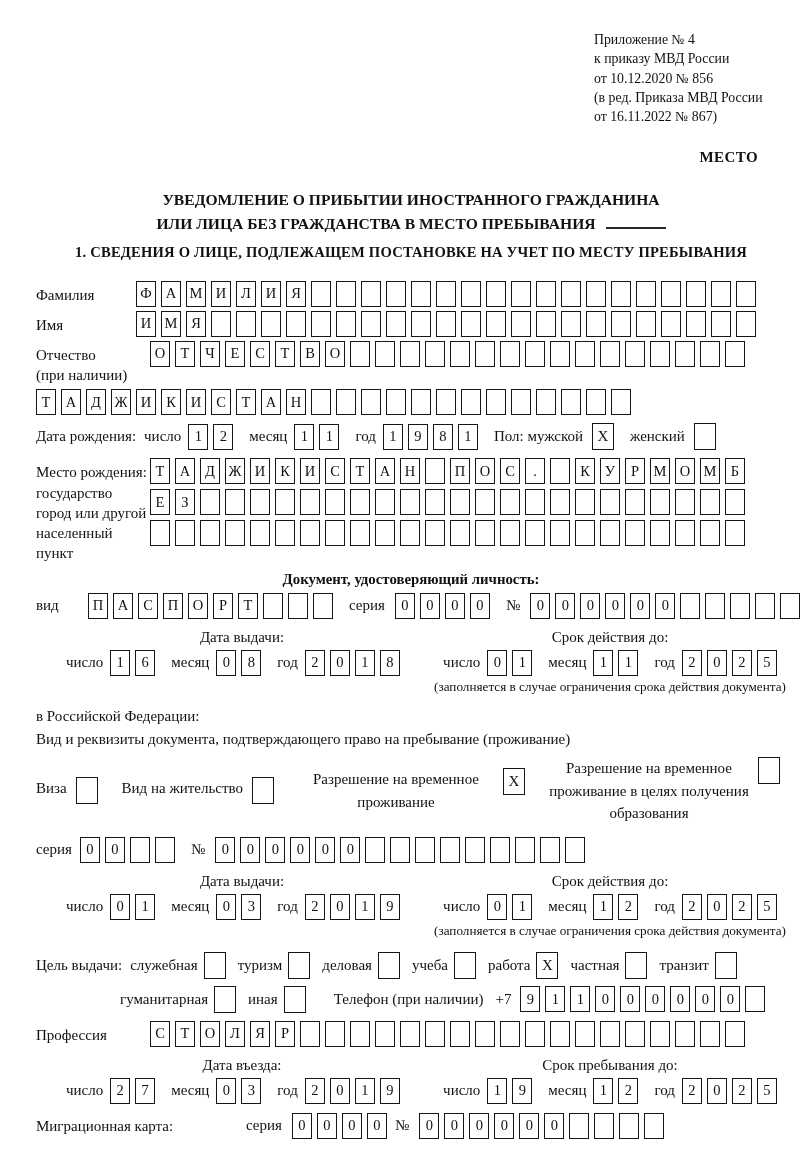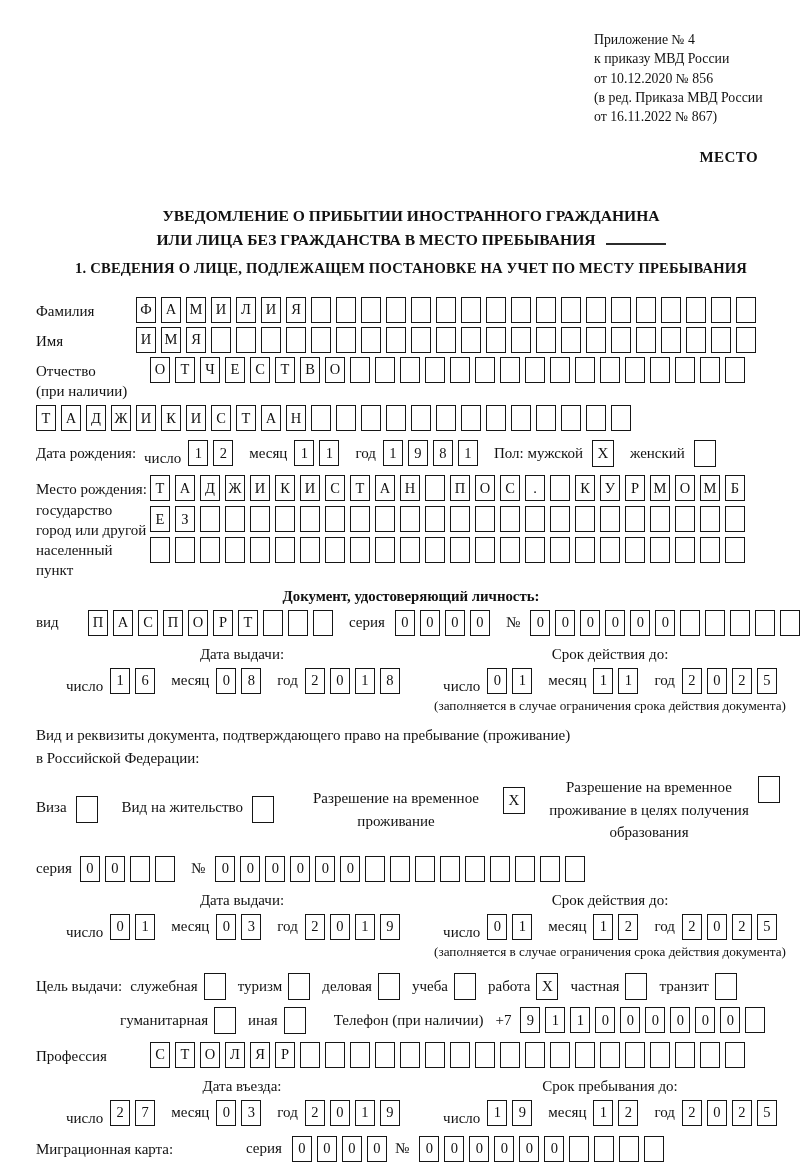--- a/index.html
+++ b/index.html
@@ -9,21 +9,21 @@
     font-family:"Liberation Serif","DejaVu Serif",serif;
     color:#111; font-size:15px;
   }
   .page { padding:30px 14px 18px 36px; }
 
   
   .doc-ref { margin-left:auto; width:192px; font-size:13.8px; line-height:1.4; }
   .ref-gap { margin-top:0; }
   .forma { text-align:right; padding-right:28px; font-weight:bold; margin-top:22px; font-size:15px; letter-spacing:.4px; }
 
-  .title { text-align:center; font-weight:bold; font-size:15.6px; margin-top:38px; line-height:1.55; }
+  .title { text-align:center; font-weight:bold; font-size:15.6px; margin-top:22px; line-height:1.55; }
   .blank-line { display:inline-block; width:60px; border-bottom:2.6px solid #2b2b2b; margin-left:10px; height:14px; }
 
   .sec-heading { font-weight:bold; font-size:14.6px; margin-top:8px; text-align:center; letter-spacing:.2px; white-space:nowrap; }
 
   .form-row { display:flex; align-items:flex-start; margin-top:4px; }
   .row-label { flex:none; line-height:1.35; padding-top:4px; }
   .w100 { width:100px; } .w114 { width:114px; } .w170 { width:170px; }
 
   .cells { display:flex; gap:5px; }
   .cell {
@@ -32,21 +32,21 @@
   }
   .checkbox {
     flex:none; width:22px; height:27px; border:1.7px solid #161616;
     display:flex; align-items:center; justify-content:center; font-size:15px;
   }
   .cells-col { display:flex; flex-direction:column; gap:5px; }
 
   .inline-row { display:flex; align-items:center; margin-top:8px; }
   .date-inline { display:flex; align-items:center; }
   .dlab { margin:0 7px 0 16px; white-space:nowrap; }
-  .date-inline .dlab:first-child { margin-left:0;margin-top:11px; }
+  .date-inline .dlab:first-child { margin-left:0; }
   .sex-label { margin:0 9px 0 16px; white-space:nowrap; }
 
   .center-bold { text-align:center; font-weight:bold; font-size:14.8px; margin-top:7px; }
 
   .vid-label { width:52px; flex:none; }
   .mid-label { margin:0 10px 0 16px; white-space:nowrap; }
 
   .date-cols { display:flex; margin-top:10px;gap:16px; }
   .dc-left { margin-left:30px; width:352px; flex:none; display:flex; flex-direction:column; }
   .dc-right { flex:1; display:flex; flex-direction:column; }
@@ -415,22 +415,22 @@
             <div class="cell">0</div>
             <div class="cell">2</div>
             <div class="cell">5</div>
           </div>
         </div>
       <div class="date-note">(заполняется в случае ограничения срока действия документа)</div>
     </div>
   </div>
 
   <div class="para">
+    <div>в Российской Федерации:</div>
     <div>Вид и реквизиты документа, подтверждающего право на пребывание (проживание)</div>
-    <div>в Российской Федерации:</div>
   </div>
 
   <div class="options-row">
     <div class="opt">
       <span class="opt-label nw">Виза</span>
       <span class="checkbox"></span>
     </div>
     <div class="opt">
       <span class="opt-label nw">Вид на жительство</span>
       <span class="checkbox"></span>

